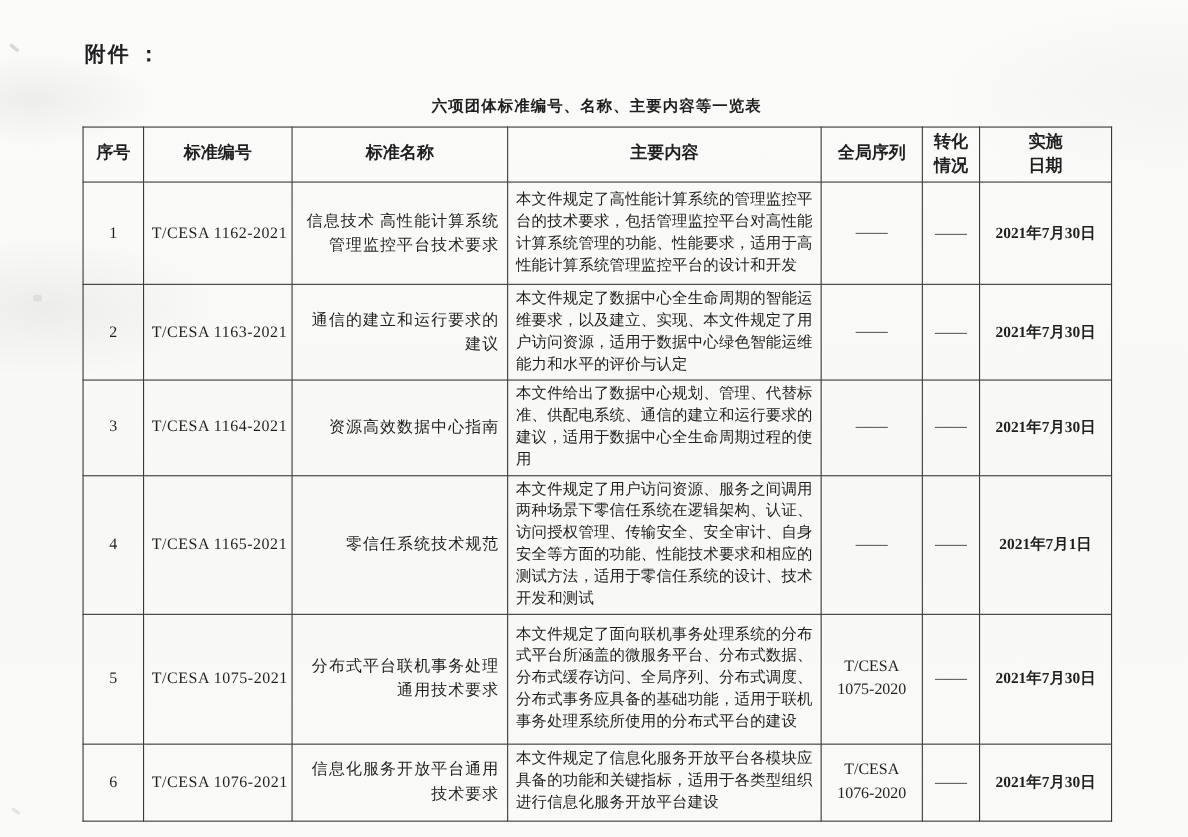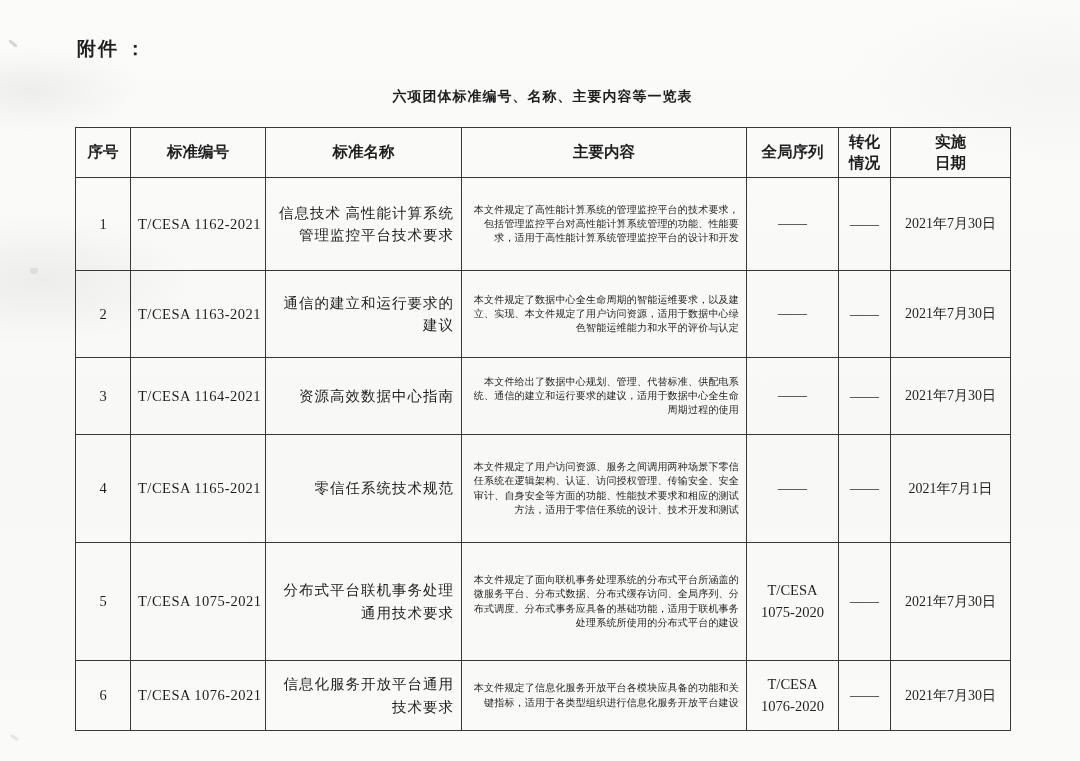--- a/index.html
+++ b/index.html
@@ -38,21 +38,20 @@
     letter-spacing: 1px;
   }
   table.std-table {
     position: absolute;
     left: 75px;
     top: 115px;
     width: 935px;
     border-collapse: collapse;
     table-layout: fixed;
     font-size: 14.5px;
-    margin-top: 12px;
   }
   table.std-table th,
   table.std-table td {
     border: 1.4px solid #383838;
     padding: 3px 7px;
     vertical-align: middle;
     box-sizing: border-box;
   }
   table.std-table th {
     font-size: 15.5px;
@@ -69,32 +68,33 @@
     padding-left: 12px;
     letter-spacing: 0.5px;
     white-space: nowrap;
   }
   td.cell-name {
     text-align: right;
     line-height: 1.55;
     letter-spacing: 1px;
   }
   td.cell-content {
-    text-align: right;
+    text-align: left;
     line-height: 1.42;
-    font-size: 10px;
+    font-size: 14px;
     padding: 4px 8px;
     letter-spacing: 0.2px;
   }
   td.cell-replaces {
     line-height: 1.45;
   }
   td.cell-date {
     white-space: nowrap;
     font-size: 14px;
+    font-weight: bold;
   }
   .dash {
     letter-spacing: 0;
   }
   .scan-mark {
     position: absolute;
     background: rgba(150,150,148,0.35);
     border-radius: 2px;
   }
   .mark-1 { left: 8px; top: 42px; width: 10px; height: 3px; transform: rotate(40deg); }

